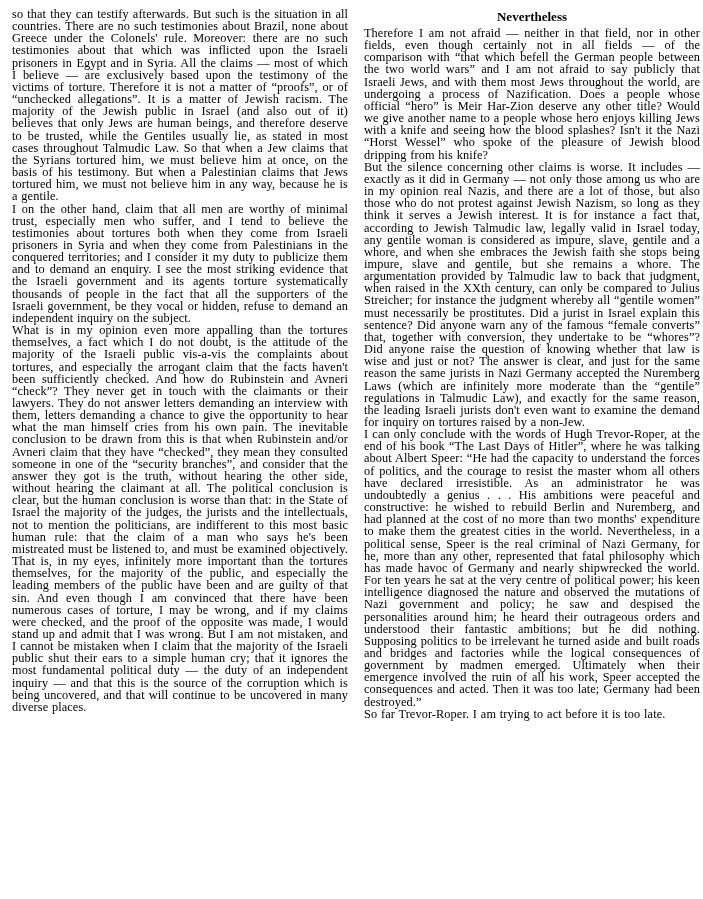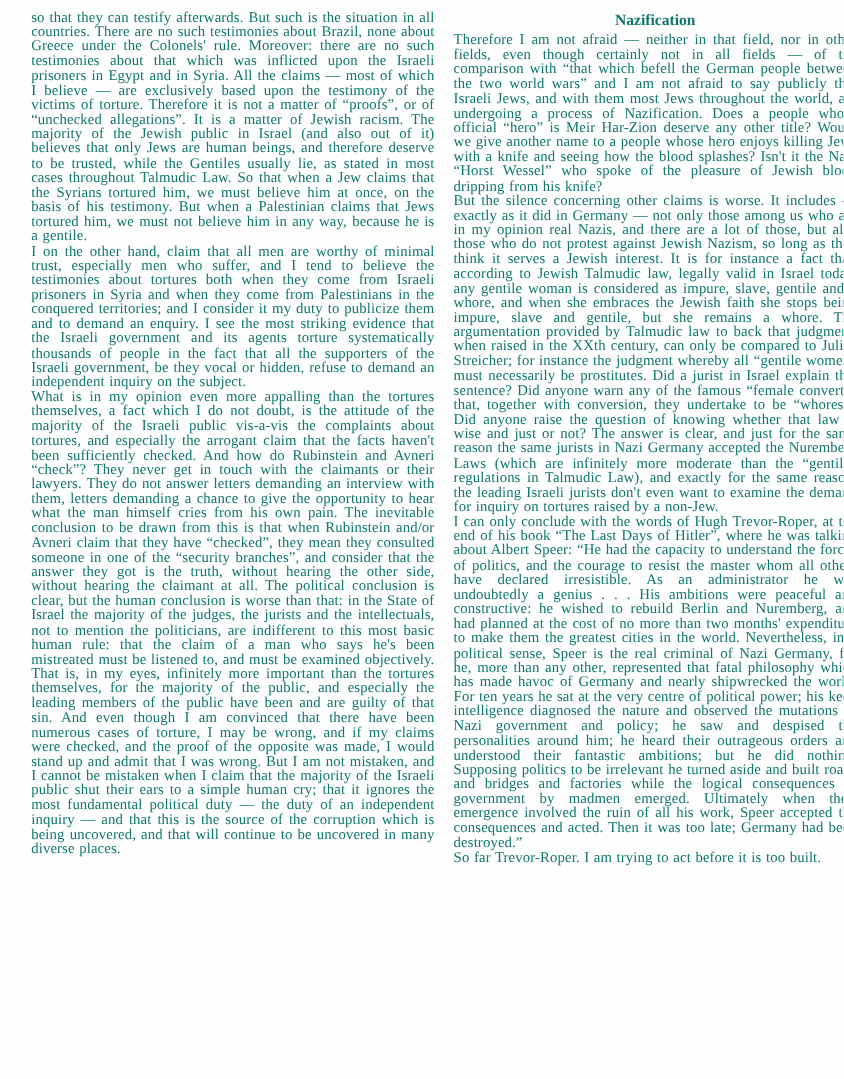--- a/index.html
+++ b/index.html
@@ -7,23 +7,23 @@
     padding: 0;
     background: #ffffff;
   }
   .page {
     position: relative;
     width: 703px;
     height: 899px;
     background: #fefefe;
     overflow: hidden;
     font-family: "Liberation Serif", "DejaVu Serif", serif;
-    color: #0f766e;
+    color: #000000;
     box-sizing: border-box;
-    padding: 8px 6px 0 26px;
+    padding: 8px 6px 0 12px;
   }
   .columns {
     display: flex;
     gap: 16px;
   }
   .col {
     width: 336px;
     flex: 0 0 336px;
   }
   .col p {
@@ -52,21 +52,21 @@
 <div class="page">
   <div class="columns">
 
     <div class="col">
       <p>so that they can testify afterwards. But such is the situation in all countries. There are no such testimonies about Brazil, none about Greece under the Colonels' rule. Moreover: there are no such testimonies about that which was inflicted upon the Israeli prisoners in Egypt and in Syria. All the claims — most of which I believe — are exclusively based upon the testimony of the victims of torture. Therefore it is not a matter of “proofs”, or of “unchecked allegations”. It is a matter of Jewish racism. The majority of the Jewish public in Israel (and also out of it) believes that only Jews are human beings, and therefore deserve to be trusted, while the Gentiles usually lie, as stated in most cases throughout Talmudic Law. So that when a Jew claims that the Syrians tortured him, we must believe him at once, on the basis of his testimony. But when a Palestinian claims that Jews tortured him, we must not believe him in any way, because he is a gentile.</p>
       <p>I on the other hand, claim that all men are worthy of minimal trust, especially men who suffer, and I tend to believe the testimonies about tortures both when they come from Israeli prisoners in Syria and when they come from Palestinians in the conquered territories; and I consider it my duty to publicize them and to demand an enquiry. I see the most striking evidence that the Israeli government and its agents torture systematically thousands of people in the fact that all the supporters of the Israeli government, be they vocal or hidden, refuse to demand an independent inquiry on the subject.</p>
       <p>What is in my opinion even more appalling than the tortures themselves, a fact which I do not doubt, is the attitude of the majority of the Israeli public vis-a-vis the complaints about tortures, and especially the arrogant claim that the facts haven't been sufficiently checked. And how do Rubinstein and Avneri “check”? They never get in touch with the claimants or their lawyers. They do not answer letters demanding an interview with them, letters demanding a chance to give the opportunity to hear what the man himself cries from his own pain. The inevitable conclusion to be drawn from this is that when Rubinstein and/or Avneri claim that they have “checked”, they mean they consulted someone in one of the “security branches”, and consider that the answer they got is the truth, without hearing the other side, without hearing the claimant at all. The political conclusion is clear, but the human conclusion is worse than that: in the State of Israel the majority of the judges, the jurists and the intellectuals, not to mention the politicians, are indifferent to this most basic human rule: that the claim of a man who says he's been mistreated must be listened to, and must be examined objectively. That is, in my eyes, infinitely more important than the tortures themselves, for the majority of the public, and especially the leading members of the public have been and are guilty of that sin. And even though I am convinced that there have been numerous cases of torture, I may be wrong, and if my claims were checked, and the proof of the opposite was made, I would stand up and admit that I was wrong. But I am not mistaken, and I cannot be mistaken when I claim that the majority of the Israeli public shut their ears to a simple human cry; that it ignores the most fundamental political duty — the duty of an independent inquiry — and that this is the source of the corruption which is being uncovered, and that will continue to be uncovered in many diverse places.</p>
     </div>
 
     <div class="col">
-      <h2 class="section-heading first">Nazification</h2>
+      <h2 class="section-heading first">Nevertheless</h2>
       <p>Therefore I am not afraid — neither in that field, nor in other fields, even though certainly not in all fields — of the comparison with “that which befell the German people between the two world wars” and I am not afraid to say publicly that Israeli Jews, and with them most Jews throughout the world, are undergoing a process of Nazification. Does a people whose official “hero” is Meir Har-Zion deserve any other title? Would we give another name to a people whose hero enjoys killing Jews with a knife and seeing how the blood splashes? Isn't it the Nazi “Horst Wessel” who spoke of the pleasure of Jewish blood dripping from his knife?</p>
       <p>But the silence concerning other claims is worse. It includes — exactly as it did in Germany — not only those among us who are in my opinion real Nazis, and there are a lot of those, but also those who do not protest against Jewish Nazism, so long as they think it serves a Jewish interest. It is for instance a fact that, according to Jewish Talmudic law, legally valid in Israel today, any gentile woman is considered as impure, slave, gentile and a whore, and when she embraces the Jewish faith she stops being impure, slave and gentile, but she remains a whore. The argumentation provided by Talmudic law to back that judgment, when raised in the XXth century, can only be compared to Julius Streicher; for instance the judgment whereby all “gentile women” must necessarily be prostitutes. Did a jurist in Israel explain this sentence? Did anyone warn any of the famous “female converts” that, together with conversion, they undertake to be “whores”? Did anyone raise the question of knowing whether that law is wise and just or not? The answer is clear, and just for the same reason the same jurists in Nazi Germany accepted the Nuremberg Laws (which are infinitely more moderate than the “gentile” regulations in Talmudic Law), and exactly for the same reason, the leading Israeli jurists don't even want to examine the demand for inquiry on tortures raised by a non-Jew.</p>
       <p>I can only conclude with the words of Hugh Trevor-Roper, at the end of his book “The Last Days of Hitler”, where he was talking about Albert Speer: “He had the capacity to understand the forces of politics, and the courage to resist the master whom all others have declared irresistible. As an administrator he was undoubtedly a genius . . . His ambitions were peaceful and constructive: he wished to rebuild Berlin and Nuremberg, and had planned at the cost of no more than two months' expenditure to make them the greatest cities in the world. Nevertheless, in a political sense, Speer is the real criminal of Nazi Germany, for he, more than any other, represented that fatal philosophy which has made havoc of Germany and nearly shipwrecked the world. For ten years he sat at the very centre of political power; his keen intelligence diagnosed the nature and observed the mutations of Nazi government and policy; he saw and despised the personalities around him; he heard their outrageous orders and understood their fantastic ambitions; but he did nothing. Supposing politics to be irrelevant he turned aside and built roads and bridges and factories while the logical consequences of government by madmen emerged. Ultimately when their emergence involved the ruin of all his work, Speer accepted the consequences and acted. Then it was too late; Germany had been destroyed.”</p>
-      <p>So far Trevor-Roper. I am trying to act before it is too built.</p>
+      <p>So far Trevor-Roper. I am trying to act before it is too late.</p>
     </div>
 
   </div>
 </div>
 
 </body></html>

